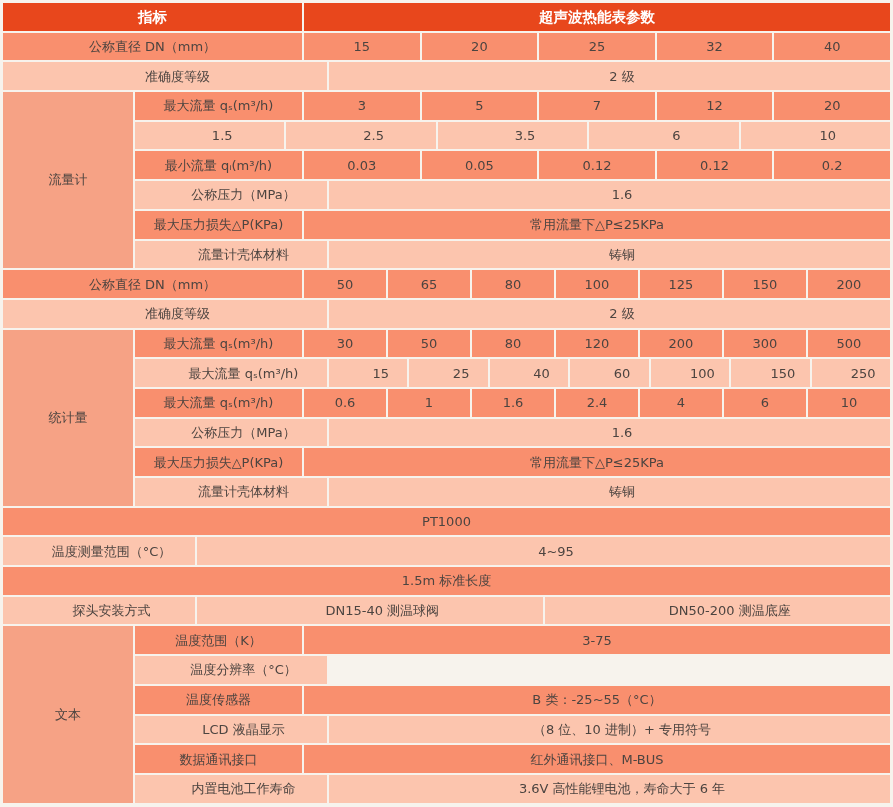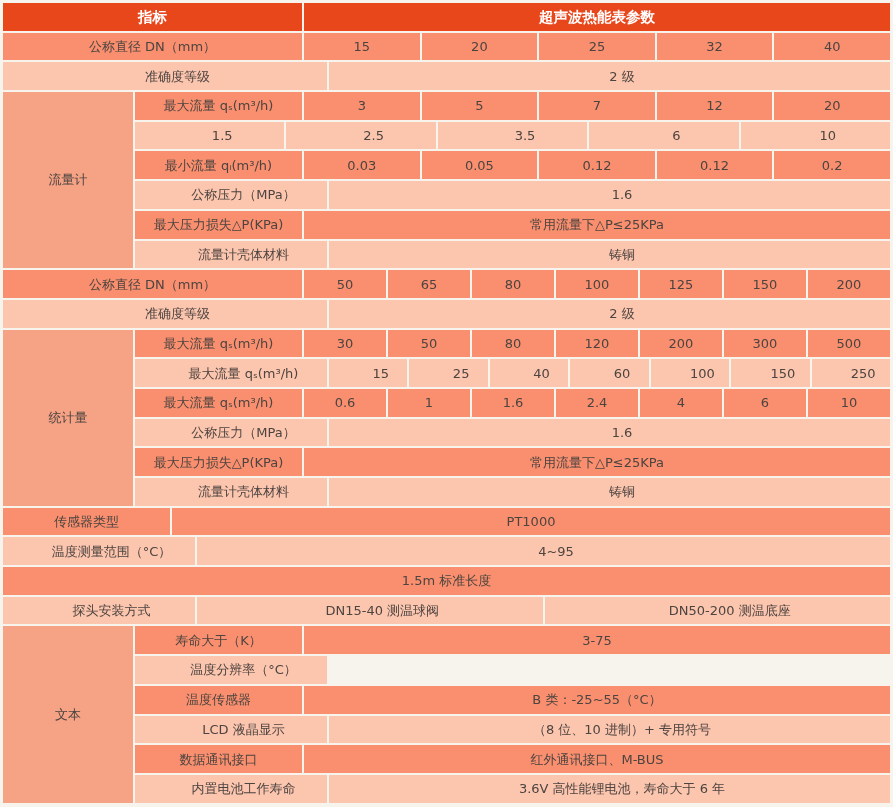--- a/index.html
+++ b/index.html
@@ -158,42 +158,41 @@
         </div>
         <div class="row">
           <div class="cell label-inner light">流量计壳体材料</div>
           <div class="cell val light">铸铜</div>
         </div>
       </div>
     </div>
     <div class="group-wrap">
       <div class="group-rows">
         <div class="row">
-          <div class="cell label-inner dark">传感器类型</div>
           <div class="cell val dark">PT1000</div>
         </div>
         <div class="row">
           <div class="cell label-inner light">温度测量范围（°C）</div>
           <div class="cell val light">4~95</div>
         </div>
         <div class="row">
           <div class="cell val dark">1.5m 标准长度</div>
         </div>
         <div class="row">
           <div class="cell label-inner light">探头安装方式</div>
           <div class="cell val light">DN15-40 测温球阀</div>
           <div class="cell val light">DN50-200 测温底座</div>
         </div>
       </div>
     </div>
     <div class="group-wrap">
       <div class="group-cell">文本</div>
       <div class="group-rows">
         <div class="row">
-          <div class="cell label-inner dark">寿命大于（K）</div>
+          <div class="cell label-inner dark">温度范围（K）</div>
           <div class="cell val dark">3-75</div>
         </div>
         <div class="row">
           <div class="cell label-inner light">温度分辨率（°C）</div>
         </div>
         <div class="row">
           <div class="cell label-inner dark">温度传感器</div>
           <div class="cell val dark">B 类：-25~55（°C）</div>
         </div>
         <div class="row">

